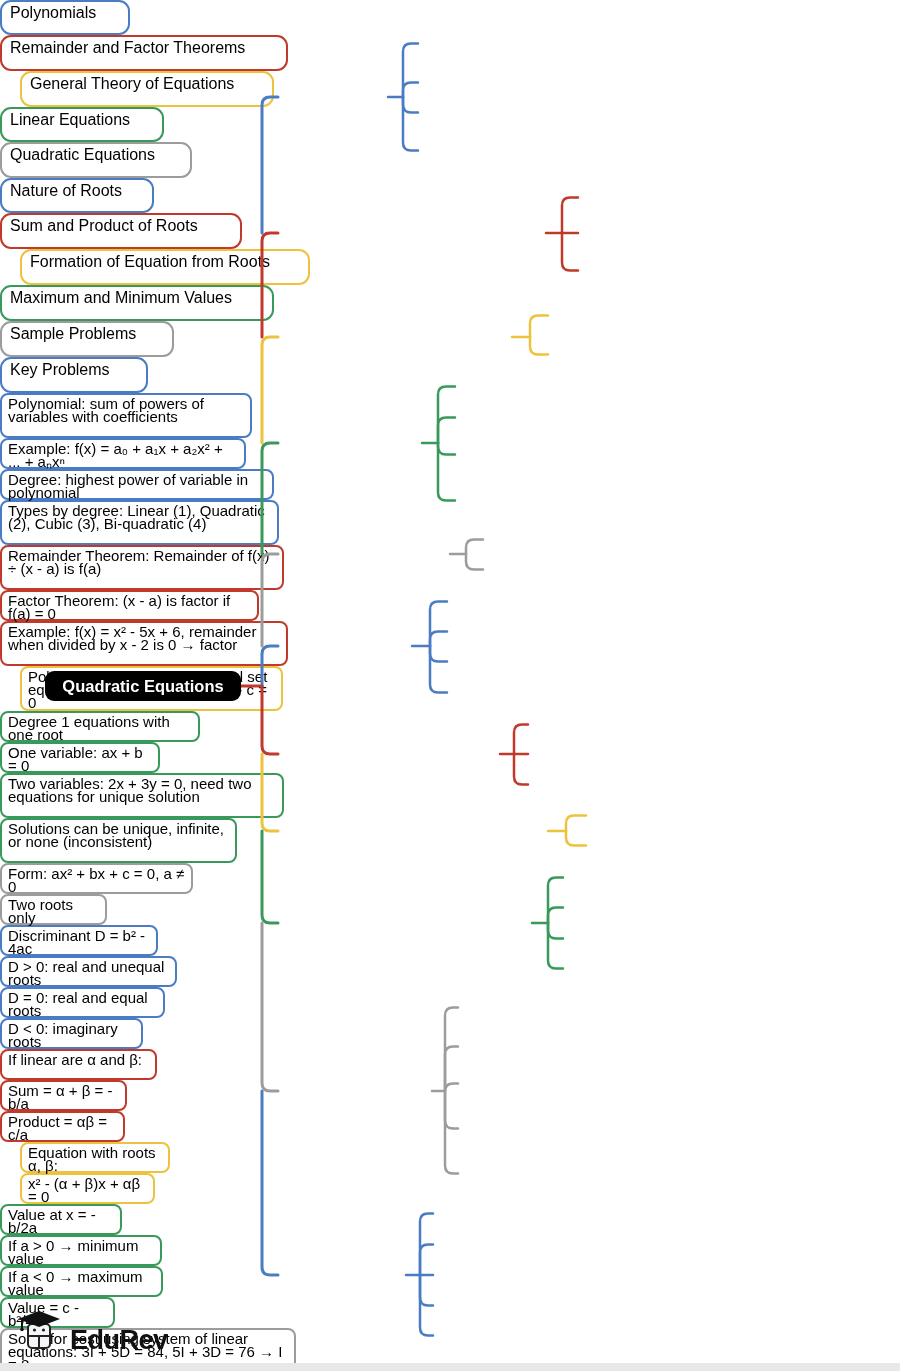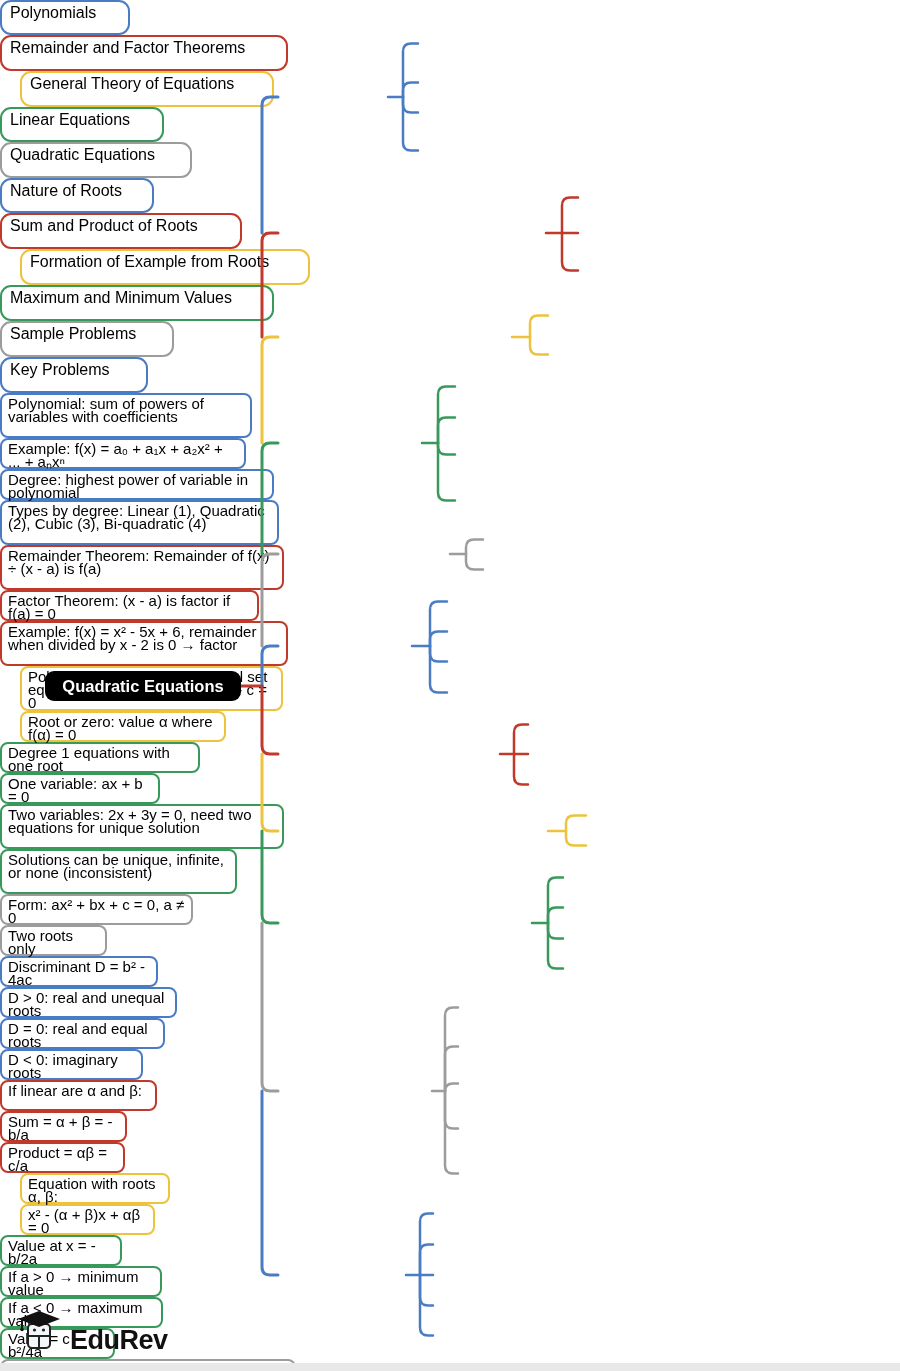--- a/index.html
+++ b/index.html
@@ -93,36 +93,35 @@
 
   <div class="root-node" style="left:45px;top:671px;width:196px;height:30px">Quadratic Equations</div>
 
   <div class="branch c0" style="left:278px;top:84px;width:110px;height:27px">Polynomials</div>
   <div class="branch c1" style="left:278px;top:219px;width:268px;height:28px">Remainder and Factor Theorems</div>
   <div class="branch c2" style="left:278px;top:323px;width:234px;height:28px">General Theory of Equations</div>
   <div class="branch c3" style="left:278px;top:430px;width:144px;height:27px">Linear Equations</div>
   <div class="branch c4" style="left:278px;top:540px;width:172px;height:28px">Quadratic Equations</div>
   <div class="branch c0" style="left:278px;top:632px;width:134px;height:27px">Nature of Roots</div>
   <div class="branch c1" style="left:278px;top:740px;width:222px;height:28px">Sum and Product of Roots</div>
-  <div class="branch c2" style="left:278px;top:817px;width:270px;height:28px">Formation of Example from Roots</div>
+  <div class="branch c2" style="left:278px;top:817px;width:270px;height:28px">Formation of Equation from Roots</div>
   <div class="branch c3" style="left:278px;top:909px;width:254px;height:28px">Maximum and Minimum Values</div>
   <div class="branch c4" style="left:278px;top:1077px;width:154px;height:28px">Sample Problems</div>
   <div class="branch c0" style="left:278px;top:1261px;width:128px;height:28px">Key Problems</div>
 
   <div class="leaf c0" style="left:418px;top:25px;width:236px;height:37px">Polynomial: sum of powers of variables with coefficients</div>
   <div class="leaf c0" style="left:418px;top:71px;width:230px;height:23px">Example: f(x) = a₀ + a₁x + a₂x² + ... + aₙxⁿ</div>
   <div class="leaf c0" style="left:418px;top:101px;width:258px;height:23px">Degree: highest power of variable in polynomial</div>
   <div class="leaf c0" style="left:418px;top:132px;width:263px;height:37px">Types by degree: Linear (1), Quadratic (2), Cubic (3), Bi-quadratic (4)</div>
 
   <div class="leaf c1" style="left:578px;top:179px;width:268px;height:37px">Remainder Theorem: Remainder of f(x) ÷ (x - a) is f(a)</div>
   <div class="leaf c1" style="left:578px;top:222px;width:243px;height:23px">Factor Theorem: (x - a) is factor if f(a) = 0</div>
   <div class="leaf c1" style="left:578px;top:252px;width:272px;height:37px">Example: f(x) = x² - 5x + 6, remainder when divided by x - 2 is 0 → factor</div>
 
   <div class="leaf c2" style="left:548px;top:297px;width:247px;height:37px">Polynomial equation: polynomial set equal to a value, e.g., ax² + bx + c = 0</div>
-  <div class="leaf c2" style="left:548px;top:343px;width:190px;height:23px">Root or zero: value α where f(α) = 0</div>
 
   <div class="leaf c3" style="left:455px;top:375px;width:184px;height:23px">Degree 1 equations with one root</div>
   <div class="leaf c3" style="left:455px;top:406px;width:144px;height:23px">One variable: ax + b = 0</div>
   <div class="leaf c3" style="left:455px;top:436px;width:268px;height:37px">Two variables: 2x + 3y = 0, need two equations for unique solution</div>
   <div class="leaf c3" style="left:455px;top:482px;width:221px;height:37px">Solutions can be unique, infinite, or none (inconsistent)</div>
 
   <div class="leaf c4" style="left:483px;top:528px;width:177px;height:23px">Form: ax² + bx + c = 0, a ≠ 0</div>
   <div class="leaf c4" style="left:483px;top:558px;width:91px;height:23px">Two roots only</div>
 
   <div class="leaf c0" style="left:447px;top:590px;width:142px;height:23px">Discriminant D = b² - 4ac</div>

